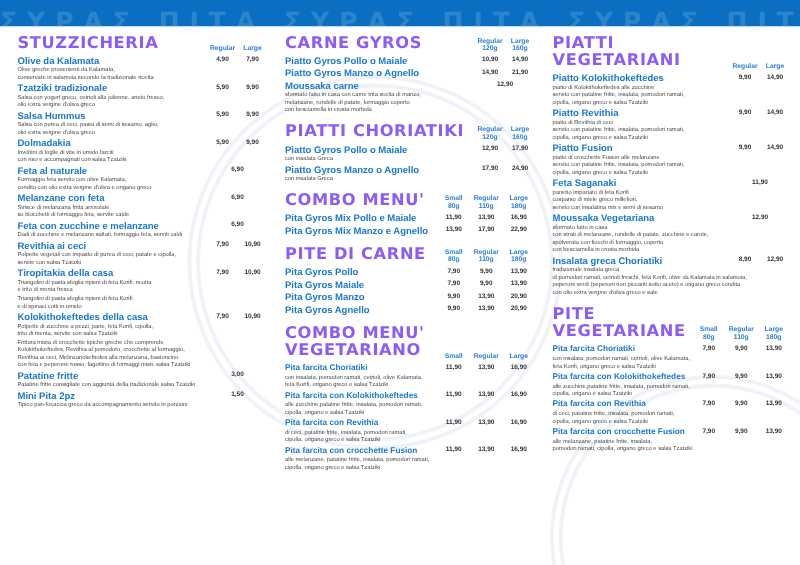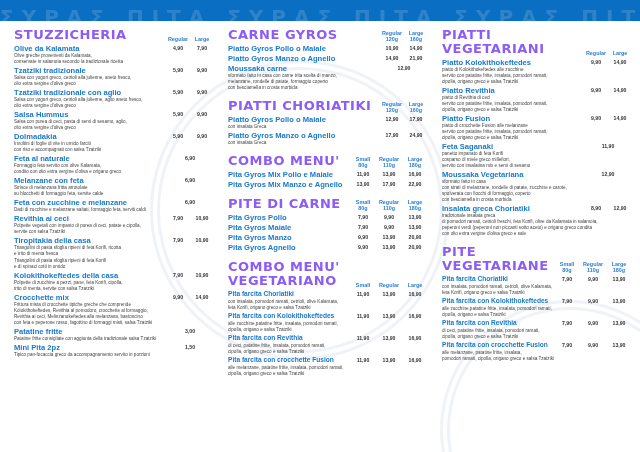--- a/index.html
+++ b/index.html
@@ -27,21 +27,21 @@
     font-size: 13px; letter-spacing: 0.5px; line-height: 14px;
   }
   .cols-hdr { display: flex; gap: 0; }
   .cols-hdr span {
     display: inline-block; text-align: center; font-size: 5.4px; font-weight: bold;
     color: #2a7fd4; line-height: 6px; white-space: pre-line;
   }
   .w2 span { width: 24px; }
   .w3 span { width: 26px; }
   .item { margin-bottom: 1px; }
-  .item-row { display: flex; align-items: flex-start; justify-content: space-between; }
+  .item-row { display: flex; align-items: center; justify-content: space-between; }
   .item-name { color: #1a78cc; font-weight: bold; font-size: 7.6px; line-height: 9px; }
   .item-name.sm { font-size: 6.6px; line-height: 8px; }
   .prices { display: flex; }
   .prices span { display: inline-block; text-align: center; font-size: 5.2px; font-weight: bold; color: #333; line-height: 9px; }
   .w2p span { width: 24px; }
   .w3p span { width: 26px; }
   .single span { width: 48px; text-align: center; }
   .desc { font-size: 4.6px; line-height: 6px; color: #444; }
   .gap { height: 7px; }
 </style>
@@ -78,46 +78,36 @@
           <div class="item-name ">Tzatziki tradizionale</div>
           <div class="prices w2p">
             <span>5,90</span>
             <span>9,90</span>
           </div>
         </div>
         <div class="desc">Salsa con yogurt greco, cetrioli alla julienne, aneto fresco,<br>olio extra vergine d'oliva greco</div>
       </div>
       <div class="item">
       <div class="item-row">
-          <div class="item-name ">Tzatziki tradizionale con aglio</div>
+          <div class="item-name ">Salsa Hummus</div>
           <div class="prices w2p">
             <span>5,90</span>
             <span>9,90</span>
           </div>
         </div>
-        <div class="desc">Salsa con yogurt greco, cetrioli alla julienne, aglio aneto fresco,<br>olio extra vergine d'oliva greco</div>
-      </div>
-      <div class="item">
-      <div class="item-row">
-          <div class="item-name ">Salsa Hummus</div>
+        <div class="desc">Salsa con purea di ceci, pasta di semi di sesamo, aglio,<br>olio extra vergine d'oliva greco</div>
+      </div>
+      <div class="item">
+      <div class="item-row">
+          <div class="item-name ">Dolmadakia</div>
           <div class="prices w2p">
             <span>5,90</span>
             <span>9,90</span>
           </div>
         </div>
-        <div class="desc">Salsa con purea di ceci, pasta di semi di sesamo, aglio,<br>olio extra vergine d'oliva greco</div>
-      </div>
-      <div class="item">
-      <div class="item-row">
-          <div class="item-name ">Dolmadakia</div>
-          <div class="prices w2p">
-            <span>5,90</span>
-            <span>9,90</span>
-          </div>
-        </div>
         <div class="desc">Involtini di foglie di vite in umido farciti<br>con riso e accompagnati con salsa Tzatziki</div>
       </div>
       <div class="item">
       <div class="item-row">
           <div class="item-name ">Feta al naturale</div>
           <div class="prices single">
             <span>6,90</span>
           </div>
         </div>
         <div class="desc">Formaggio feta servito con olive Kalamata,<br>condito con olio extra vergine d'oliva e origano greco</div>
@@ -167,27 +157,20 @@
       <div class="item-row">
           <div class="item-name ">Kolokithokeftedes della casa</div>
           <div class="prices w2p">
             <span>7,90</span>
             <span>10,90</span>
           </div>
         </div>
         <div class="desc">Polpette di zucchine a pezzi, pane, feta Korifi, cipolla,<br>trito di menta, servite con salsa Tzatziki</div>
       </div>
       <div class="item">
-      <div class="item-row">
-          <div class="item-name ">Crocchette mix</div>
-          <div class="prices w2p">
-            <span>9,90</span>
-            <span>14,90</span>
-          </div>
-        </div>
         <div class="desc">Frittura mista di crocchette tipiche greche che comprende<br>Kolokithokeftedes, Revithia al pomodoro, crocchette al formaggio,<br>Revithia ai ceci, Melinzanokeftedes alla melanzana, bastoncino<br>con feta e peperone rosso, fagottino di formaggi misti, salsa Tzatziki</div>
       </div>
       <div class="item">
       <div class="item-row">
           <div class="item-name ">Patatine fritte</div>
           <div class="prices single">
             <span>3,00</span>
           </div>
         </div>
         <div class="desc">Patatine fritte consigliate con aggiunta della tradizionale salsa Tzatziki</div>

